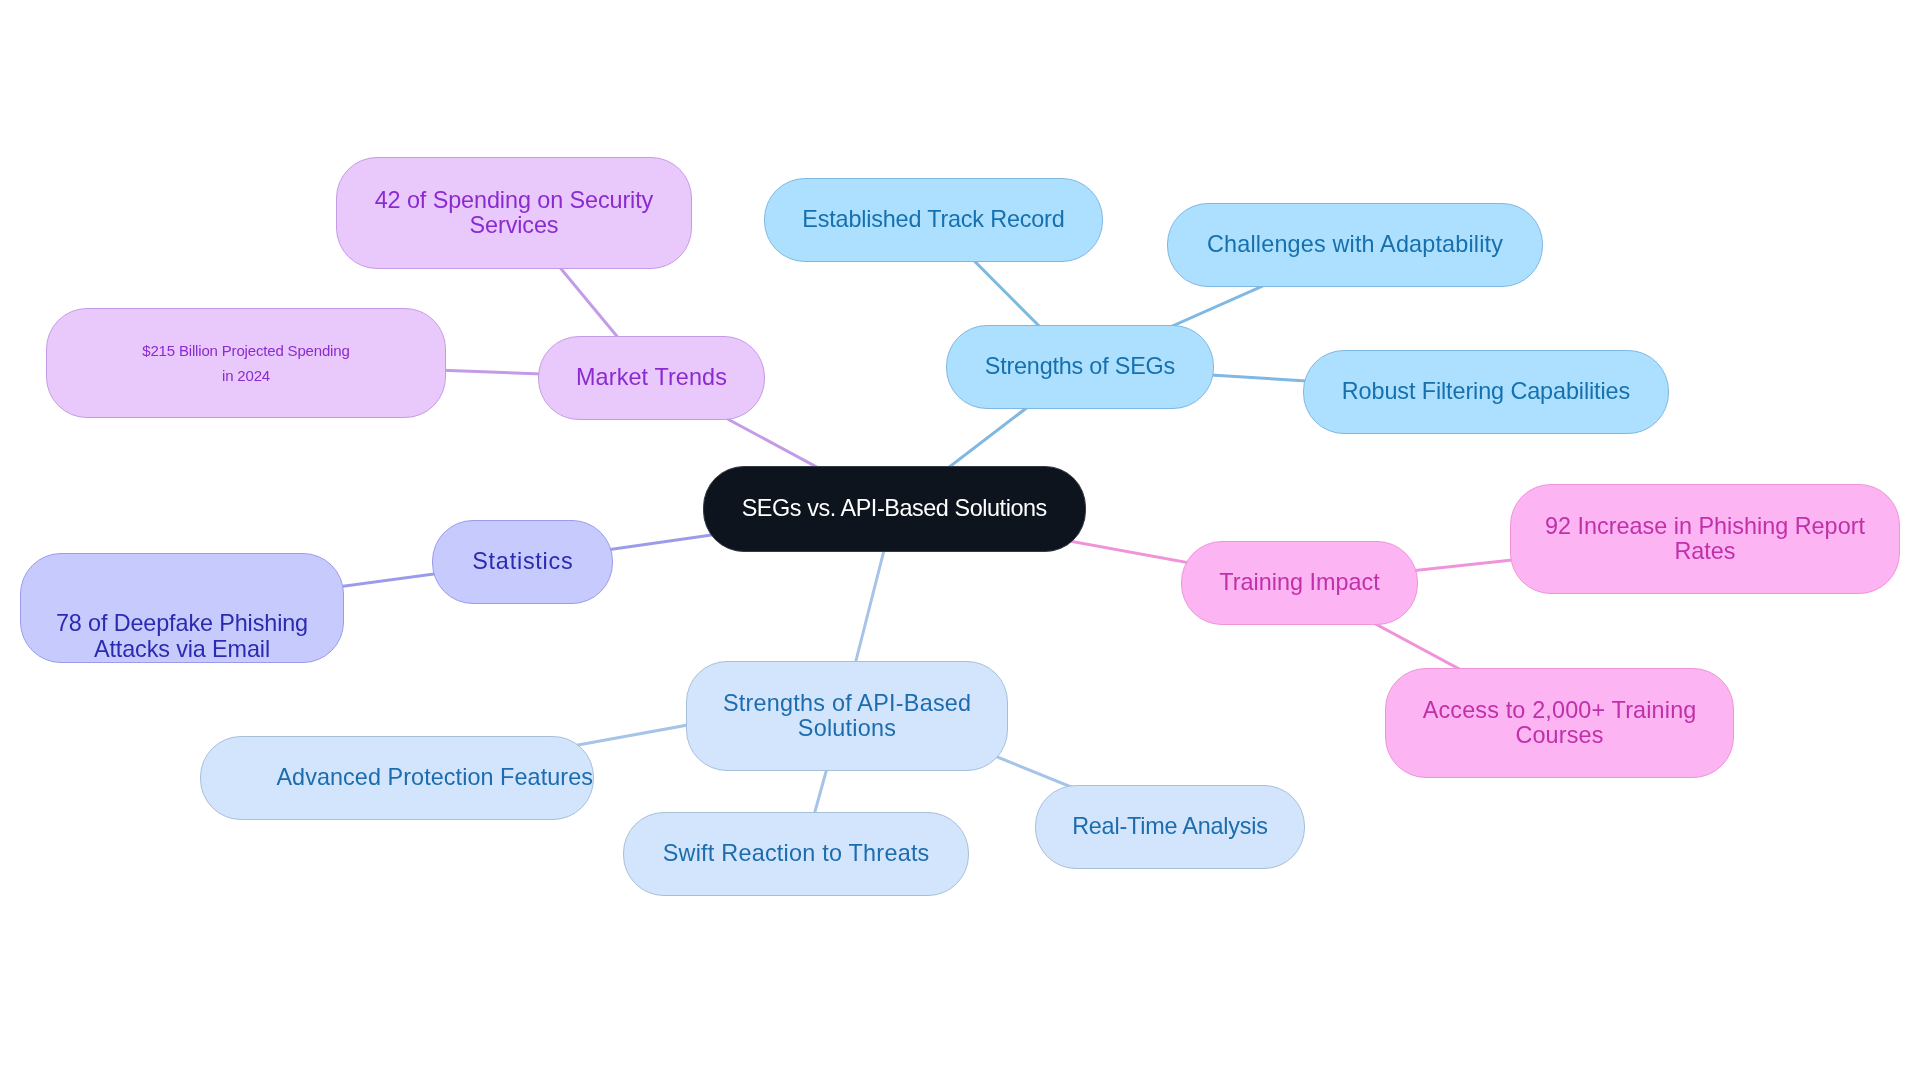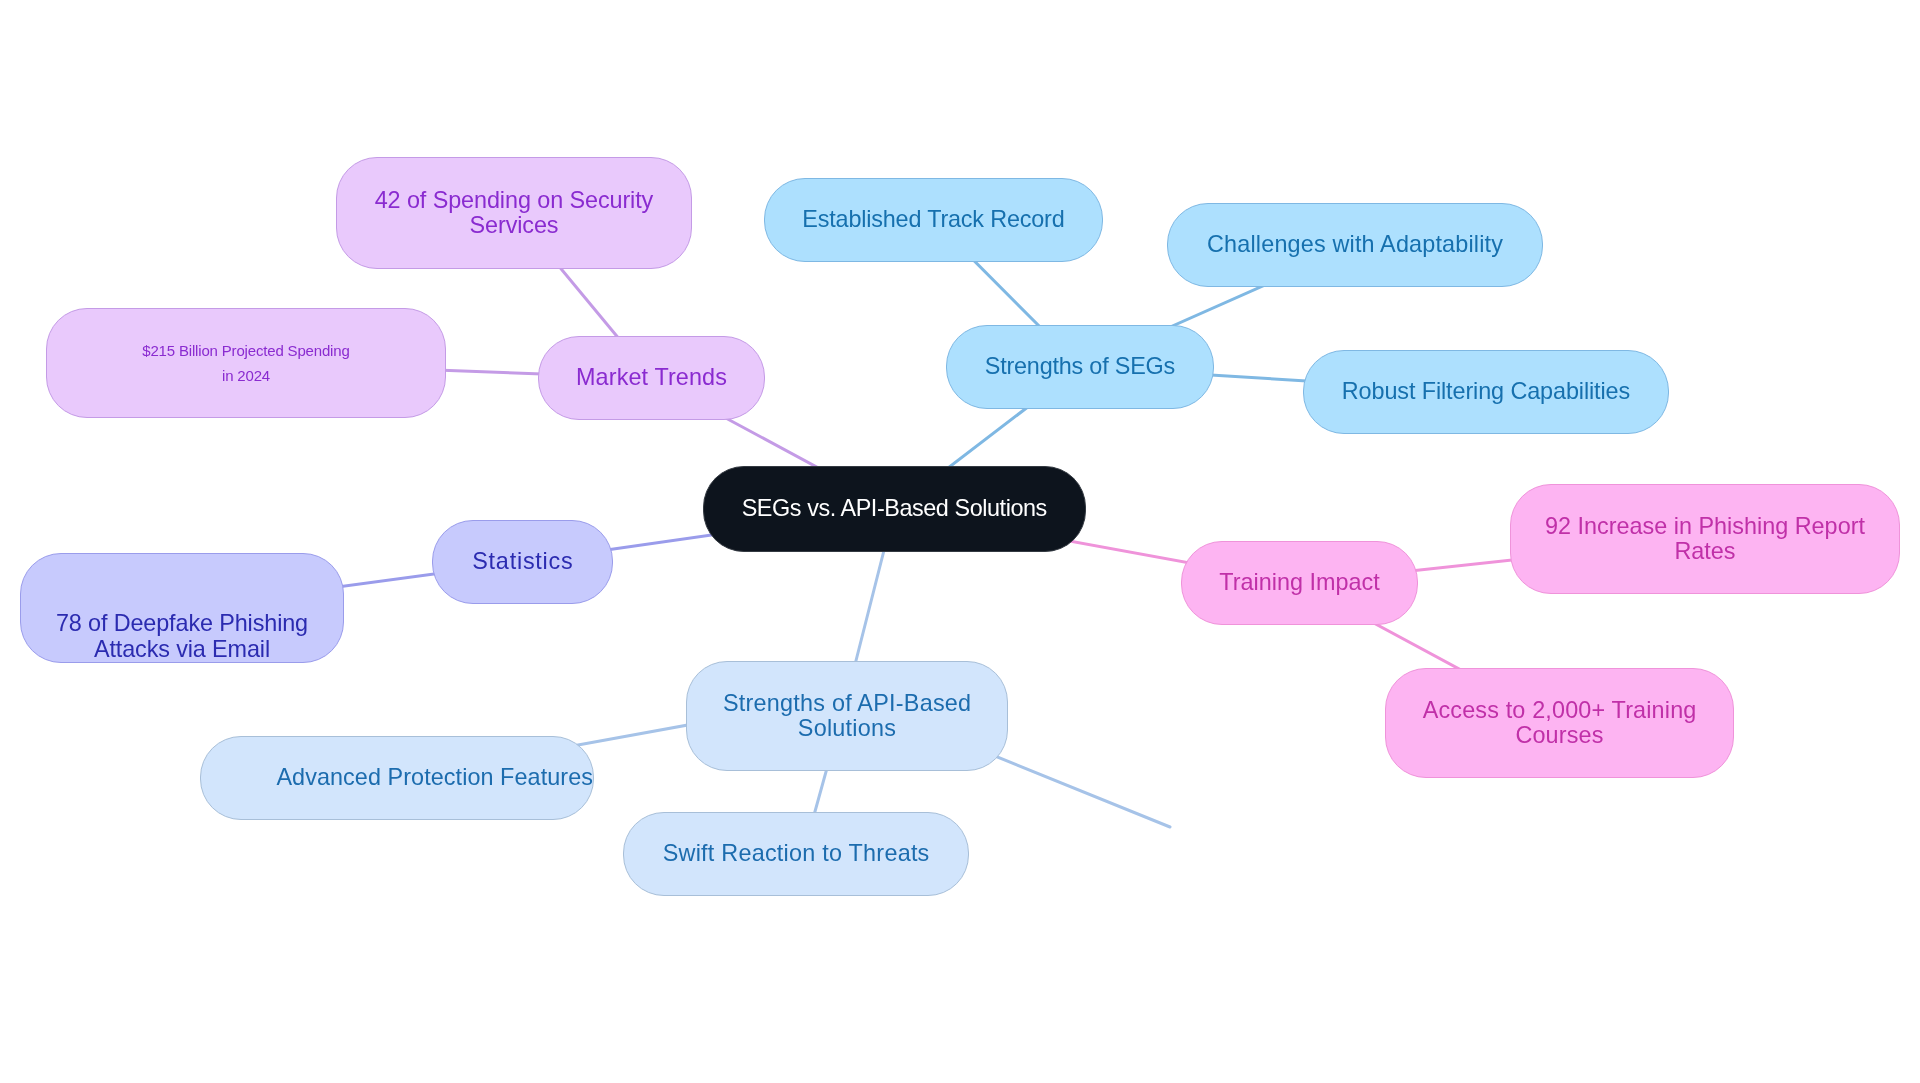--- a/index.html
+++ b/index.html
@@ -67,20 +67,23 @@
   <div class="node" id="n-api" style="left: 686px; top: 641px; width: 322px; height: 110px; background: rgb(210, 229, 252); color: rgb(28, 108, 174); border: 1.4px solid rgb(168, 191, 216); border-radius: 41px; font-size: 23.4px; line-height: 25.3px; letter-spacing: 0.24px; text-indent: 0.24px; margin-top: 20px;">
       <span>Strengths of API-Based
 Solutions</span>
     </div>
   <div class="node" id="n-apf" style="left: 200px; top: 736px; width: 394px; height: 84px; background: rgb(210, 229, 252); color: rgb(28, 108, 174); border: 1.4px solid rgb(168, 191, 216); border-radius: 41px; font-size: 23.4px; line-height: 25.3px; letter-spacing: 0.07px; text-indent: 0.07px; justify-content: flex-end;">
       <span>Advanced Protection Features</span>
     </div>
   <div class="node" id="n-srt" style="left: 623px; top: 812px; width: 346px; height: 84px; background: rgb(210, 229, 252); color: rgb(28, 108, 174); border: 1.4px solid rgb(168, 191, 216); border-radius: 41px; font-size: 23.4px; line-height: 25.3px; letter-spacing: 0.24px; text-indent: 0.24px;">
       <span>Swift Reaction to Threats</span>
     </div>
+  <div class="node" id="n-rta" style="left: 1035px; top: 785px; width: 270px; height: 84px; background: rgb(210, 229, 252); color: rgb(28, 108, 174); border: 1.4px solid rgb(168, 191, 216); border-radius: 41px; font-size: 23.4px; line-height: 25.3px; letter-spacing: -0.21px; text-indent: -0.21px;">
+      <span>Real-Time Analysis</span>
+    </div>
   <div class="node" id="n-ti" style="left: 1181px; top: 541px; width: 237px; height: 84px; background: rgb(253, 180, 242); color: rgb(192, 48, 168); border: 1.4px solid rgb(239, 147, 218); border-radius: 41px; font-size: 23.4px; line-height: 25.3px;">
       <span>Training Impact</span>
     </div>
   <div class="node" id="n-ipr" style="left: 1510px; top: 484px; width: 390px; height: 110px; background: rgb(253, 180, 242); color: rgb(192, 48, 168); border: 1.4px solid rgb(239, 147, 218); border-radius: 41px; font-size: 23.4px; line-height: 25.3px;">
       <span>92 Increase in Phishing Report
 Rates</span>
     </div>
   <div class="node" id="n-atc" style="left: 1385px; top: 668px; width: 349px; height: 110px; background: rgb(253, 180, 242); color: rgb(192, 48, 168); border: 1.4px solid rgb(239, 147, 218); border-radius: 41px; font-size: 23.4px; line-height: 25.3px; letter-spacing: 0.16px; text-indent: 0.16px; text-align: center;">
       <span>Access to 2,000+ Training
 Courses</span>

